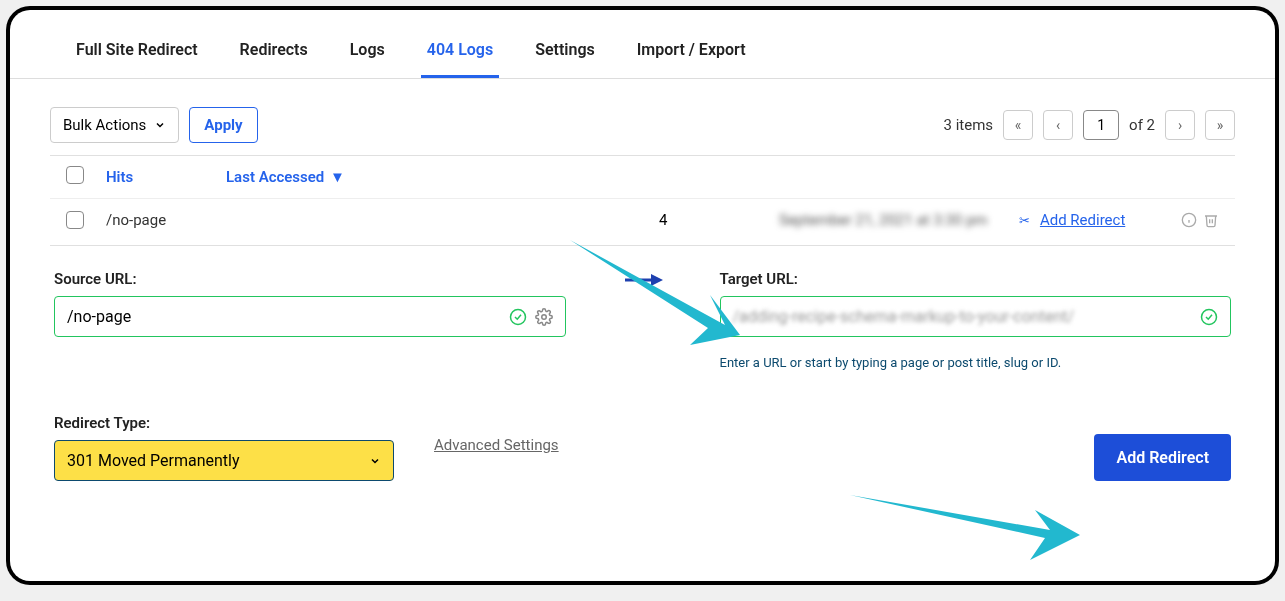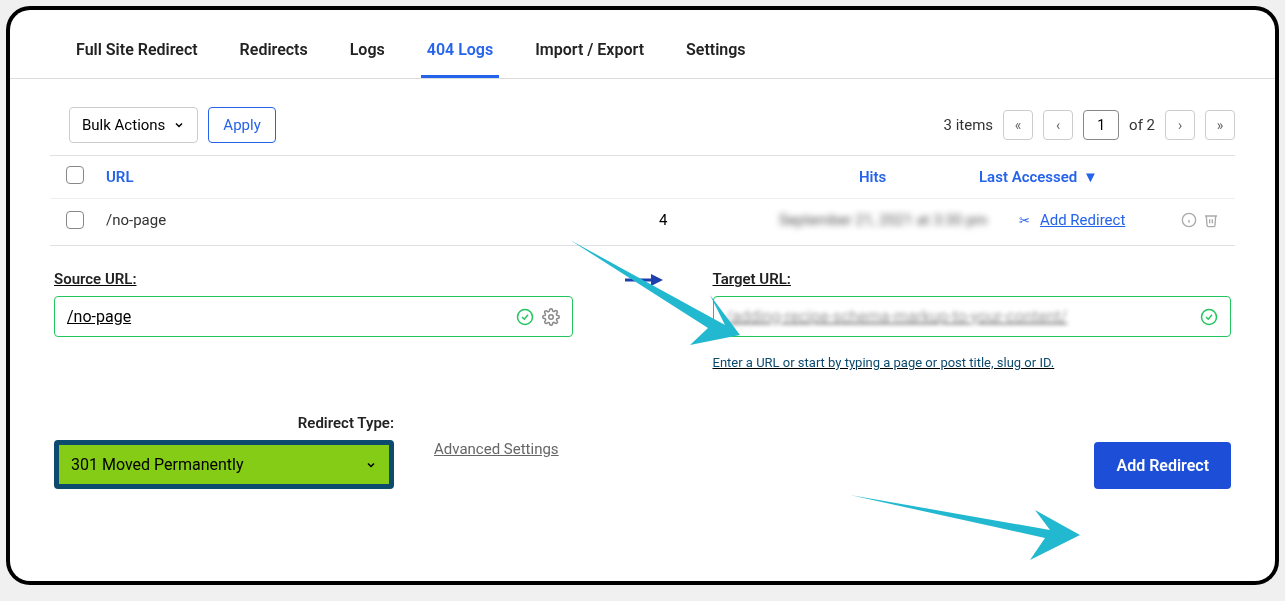--- a/index.html
+++ b/index.html
@@ -1,77 +1,77 @@
 <!DOCTYPE html>
 <html><head>
 <meta charset="utf-8">
 <style>
 * { box-sizing: border-box; margin: 0; padding: 0; font-family: -apple-system, BlinkMacSystemFont, "Segoe UI", Roboto, sans-serif; }
 body { background: #f0f0f0; padding: 10px; }
 .window { background: #fff; border-radius: 20px; box-shadow: 0 0 0 4px #000; overflow: hidden; width: 1265px; height: 571px; position: relative; }
 .tabs { display: flex; gap: 30px; padding: 20px 60px 0; border-bottom: 1px solid #ddd; }
 .tab { padding: 10px 6px 16px; font-size: 16px; font-weight: 600; color: #222; cursor: pointer; border-bottom: 3px solid transparent; }
 .tab.active { color: #2563eb; border-bottom-color: #2563eb; }
-.toolbar { display: flex; align-items: center; justify-content: space-between; padding: 28px 40px 12px; margin-left: 19px; }
+.toolbar { display: flex; align-items: center; justify-content: space-between; padding: 28px 40px 12px; }
 .toolbar-left { display: flex; gap: 10px; align-items: center; }
 .bulk-select { display: flex; align-items: center; gap: 8px; border: 1px solid #ccc; border-radius: 4px; padding: 8px 12px; font-size: 15px; cursor: pointer; background: #fff; }
-.apply-btn { border: 1px solid #2563eb; color: #2563eb; background: #fff; padding: 8px 14px; border-radius: 4px; font-size: 15px; font-weight: 400; cursor: pointer; }
+.apply-btn { border: 1px solid #2563eb; color: #2563eb; background: #fff; padding: 8px 14px; border-radius: 4px; font-size: 15px; font-weight: 700; cursor: pointer; }
 .toolbar-right { display: flex; align-items: center; gap: 10px; font-size: 15px; color: #333; }
 .pager-btn { border: 1px solid #ccc; background: #fff; width: 30px; height: 30px; border-radius: 4px; display: flex; align-items: center; justify-content: center; cursor: pointer; color: #666; font-size: 14px; }
 .page-input { border: 1px solid #888; width: 36px; height: 30px; text-align: center; border-radius: 4px; font-size: 14px; }
 .table { border: 1px solid #e0e0e0; border-left: none; border-right: none; margin: 0 40px; }
 .thead { display: flex; align-items: center; padding: 10px 16px; font-size: 15px; font-weight: 600; }
 .th-check { width: 40px; }
 .th-url { flex: 1; color: #2563eb; cursor: pointer; }
 .th-hits { width: 120px; color: #2563eb; cursor: pointer; }
 .th-last { width: 240px; color: #2563eb; cursor: pointer; }
 .th-redirect { width: 200px; }
 .trow { display: flex; align-items: flex-start; padding: 12px 16px; border-top: 1px solid #eee; font-size: 15px; }
 .td-check { width: 40px; }
 .td-url { flex: 1; color: #333; }
 .td-hits { width: 120px; }
 .td-last { width: 240px; color: #555; filter: blur(3px); }
 .td-redirect { width: 200px; display: flex; align-items: center; gap: 10px; }
 .add-redirect-link { color: #2563eb; text-decoration: underline; cursor: pointer; }
 .row-icons { display: flex; gap: 6px; color: #aaa; }
 .checkbox { width: 18px; height: 18px; border: 1.5px solid #888; border-radius: 4px; background: #fff; cursor: pointer; display: inline-block; }
 .chev { width: 12px; height: 12px; }
-.form-area { padding: 24px 44px; display: grid; grid-template-columns: 1fr 120px 1fr; column-gap: 10px; align-items: start; position: relative; text-decoration: underline; }
+.form-area { padding: 24px 44px; display: grid; grid-template-columns: 1fr 120px 1fr; column-gap: 17px; align-items: start; position: relative; }
 .form-group { display: flex; flex-direction: column; gap: 8px; }
 .form-label { font-size: 15px; font-weight: 600; color: #222; }
 .input-wrap { display: flex; align-items: center; border: 1px solid #22c55e; border-radius: 4px; padding: 10px 12px; gap: 8px; background: #fff; }
 .input-wrap input { flex: 1; border: none; outline: none; font-size: 16px; background: transparent; }
 .input-wrap.target input { color: #999; filter: blur(2px); }
 .icon-sm { width: 18px; height: 18px; color: #22c55e; cursor: pointer; }
 .gear-sm { color: #888; }
 .arrow-col { display: flex; align-items: flex-end; justify-content: center; padding-bottom: 10px; }
 .helper-text { font-size: 13px; color: #0c4a6e; margin-top: 10px; }
 .bottom-row { display: flex; align-items: flex-end; justify-content: space-between; padding: 20px 44px 24px; gap: 20px; }
 .redirect-type-group { display: flex; flex-direction: column; gap: 8px; width: 340px; }
-.select { display: flex; align-items: center; justify-content: space-between; border: 5px solid #0c4a6e; border-radius: 4px; padding: 10px 12px; font-size: 16px; cursor: pointer; background: #84cc16; }
+.select { display: flex; align-items: center; justify-content: space-between; border: 1px solid #0c4a6e; border-radius: 4px; padding: 10px 12px; font-size: 16px; cursor: pointer; background: #fde047; }
 .adv-link { font-size: 15px; color: #666; text-decoration: underline; cursor: pointer; margin-left: 40px; align-self: center; padding-bottom: 6px; }
 .primary-btn { background: #1d4ed8; color: #fff; border: none; padding: 14px 22px; border-radius: 4px; font-size: 16px; font-weight: 600; cursor: pointer; }
 .big-arrow { position: absolute; pointer-events: none; }
 .arrow1 { left: 560px; top: 230px; width: 170px; height: 110px; }
 .arrow2 { left: 840px; top: 470px; width: 230px; height: 80px; }
 .sort-caret { display: inline-block; margin-left: 2px; }
 .scissors { color: #2563eb; font-size: 13px; }
 </style>
 </head>
 <body>
 
 <div class="window">
 
   <div class="tabs">
     <div class="tab">Full Site Redirect</div>
     <div class="tab">Redirects</div>
     <div class="tab">Logs</div>
     <div class="tab active">404 Logs</div>
+    <div class="tab">Settings</div>
     <div class="tab">Import / Export</div>
-    <div class="tab">Settings</div>
   </div>
 
   <div class="toolbar">
     <div class="toolbar-left">
       <div class="bulk-select">
         <span>Bulk Actions</span>
         <svg class="chev" viewBox="0 0 24 24" fill="none" stroke="currentColor" stroke-width="3">
             <polyline points="6 9 12 15 18 9"></polyline>
           </svg>
       </div>
@@ -86,21 +86,20 @@
       <button class="pager-btn">›</button>
       <button class="pager-btn">»</button>
     </div>
   </div>
 
   <div class="table">
     <div class="thead">
       <div class="th-check">
         <span class="checkbox"></span>
       </div>
-      <div class="th-url">URL</div>
       <div class="th-hits">Hits</div>
       <div class="th-last">
         <span>Last Accessed</span>
         <span class="sort-caret">▼</span>
       </div>
     </div>
     <div class="trow">
       <div class="td-check">
         <span class="checkbox"></span>
       </div>
@@ -154,21 +153,21 @@
         <svg class="icon-sm" viewBox="0 0 24 24" fill="none" stroke="currentColor" stroke-width="2">
             <circle cx="12" cy="12" r="10"></circle>
             <polyline points="8 12 11 15 16 9"></polyline>
           </svg>
       </div>
       <div class="helper-text">Enter a URL or start by typing a page or post title, slug or ID.</div>
     </div>
   </div>
 
   <div class="bottom-row">
-    <div style="display:flex; align-items:flex-end;text-align:right;">
+    <div style="display:flex; align-items:flex-end;">
       <div class="redirect-type-group">
         <label class="form-label">Redirect Type:</label>
         <div class="select">
           <span>301 Moved Permanently</span>
           <svg class="chev" viewBox="0 0 24 24" fill="none" stroke="currentColor" stroke-width="3">
               <polyline points="6 9 12 15 18 9"></polyline>
             </svg>
         </div>
       </div>
       <span class="adv-link">Advanced Settings</span>

